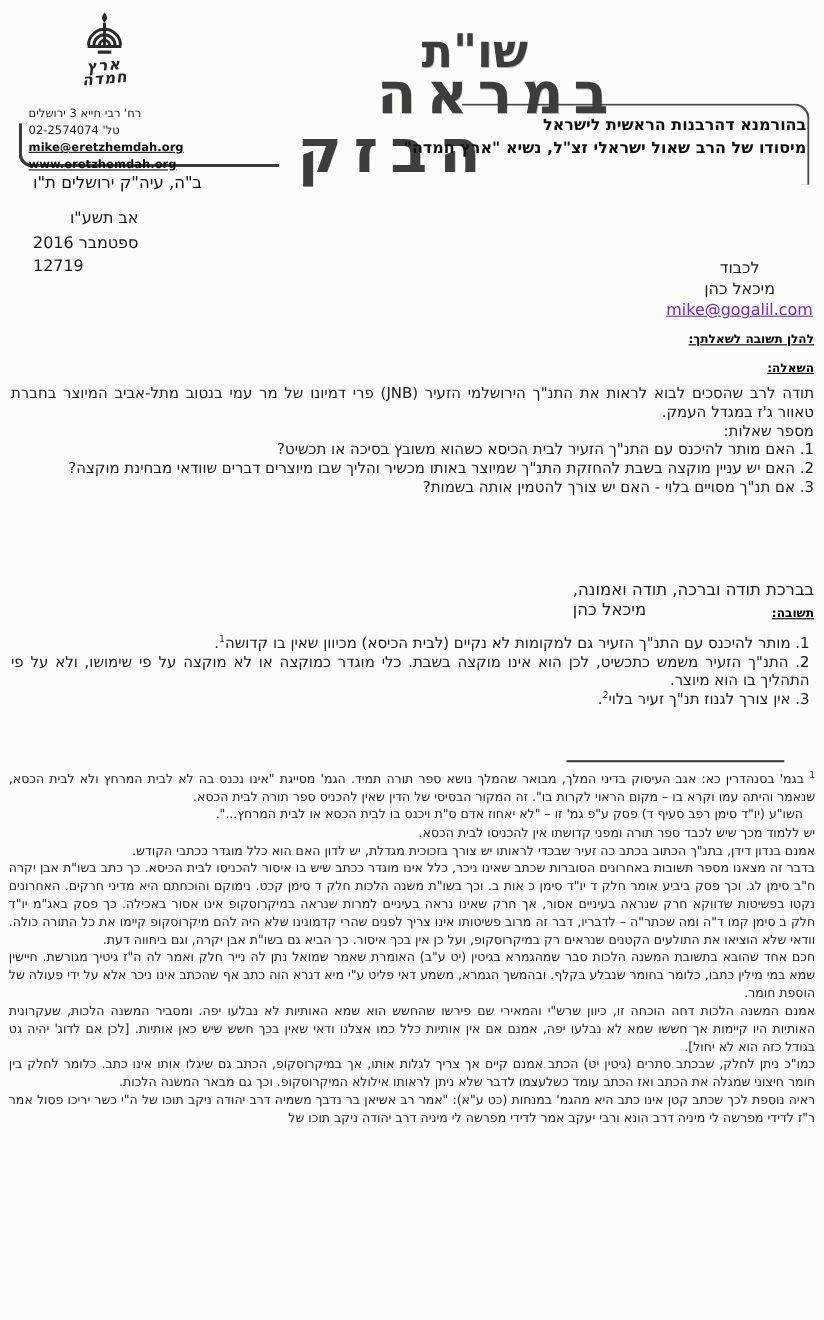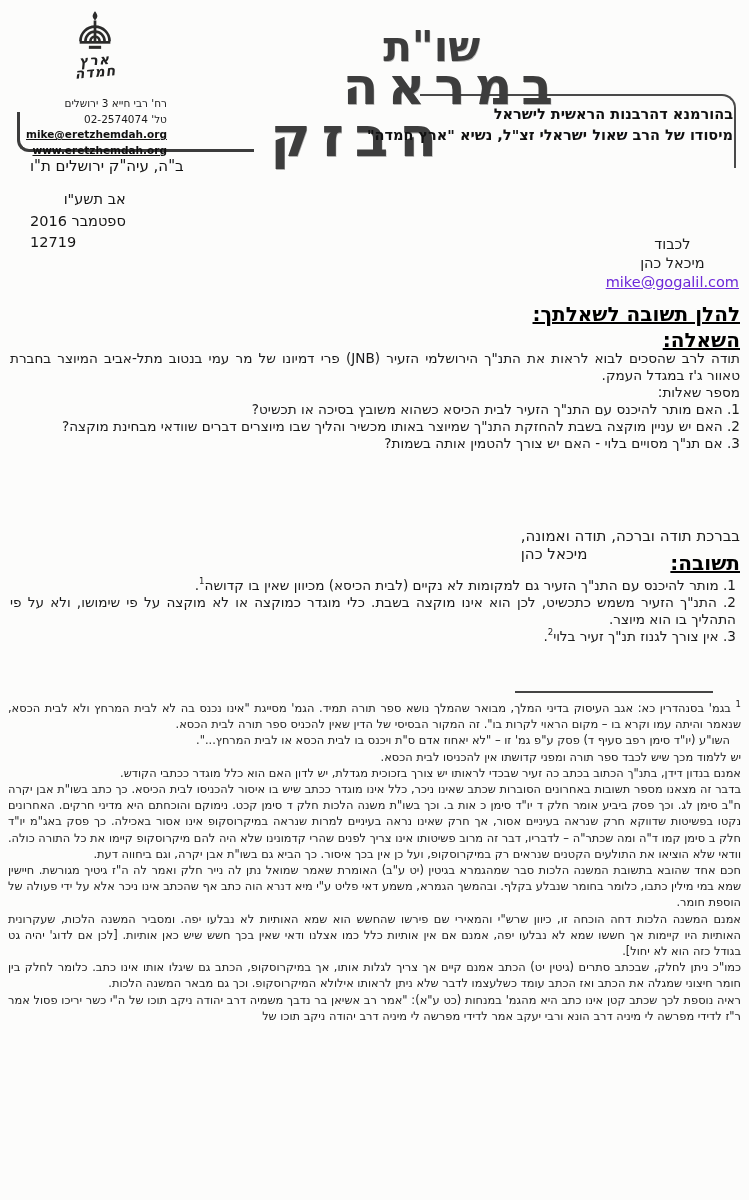--- a/index.html
+++ b/index.html
@@ -7,37 +7,37 @@
   body{font-family:"DejaVu Sans",sans-serif;color:#1c1c1c;}
   #page{position:relative;width:749px;height:1200px;background:#fcfcfb;overflow:hidden;margin:0 auto;}
   .he{direction:rtl;unicode-bidi:embed;}
   .abs{position:absolute;}
 
   
   .logo-wrap{left:40px;top:10px;width:110px;text-align:center;}
   .logo-glyph{display:block;margin:0 auto;}
   .logo-text{font-weight:bold;font-style:italic;font-size:14px;line-height:12px;color:#222;transform:rotate(-5deg);letter-spacing:1px;}
   .contact{left:26px;top:96px;font-size:10.5px;line-height:15.5px;color:#1a1a1a;}
-  .contact .ln{text-align:right;}
+  .contact .ln{text-align:left;}
   .contact a{color:#111;font-weight:bold;text-decoration:underline;}
   .left-bracket{left:17px;top:112px;width:237px;height:40px;border-left:3px solid #3c3c3c;border-bottom:3px solid #3c3c3c;border-bottom-left-radius:12px;}
   .right-bracket{left:420px;top:94px;width:316px;height:74px;border-top:2.5px solid #4a4a4a;border-right:2.5px solid #4a4a4a;border-top-right-radius:14px;}
   .cal{color:#3d3d3d;font-weight:bold;text-shadow:0.5px 0.5px 0 rgba(40,40,40,.35);white-space:nowrap;}
   .cal1{right:269px;top:22px;font-size:42px;}
   .cal2{right:187px;top:56px;font-size:52px;letter-spacing:9px;margin-left:29px;}
   .cal3{right:301px;top:105px;font-size:55px;letter-spacing:11px;}
   .subtitle{right:16px;top:104px;text-align:right;font-size:14.5px;font-weight:600;line-height:21px;color:#111;}
   .bh-line{left:30px;top:157px;font-size:15px;color:#111;}
   .date-block{left:30px;top:189px;font-size:14.5px;line-height:21.5px;color:#151515;}
 
   
   .addressee{right:10px;top:235px;text-align:center;font-size:14.5px;line-height:19px;}
   .addressee a{color:#6d28d9;text-decoration:underline;direction:ltr;unicode-bidi:embed;}
 
-  .heading{font-weight:bold;text-decoration:underline;font-size:20px;color:#000;text-align:right;}
+  .heading{font-weight:bold;text-decoration:underline;font-size:11px;color:#000;text-align:right;}
   .h-intro{right:9px;top:302px;}
   .h-question{right:9px;top:328px;}
   .h-answer{right:9px;top:551px;}
 
   .bodytxt{left:10px;right:9px;font-size:13.6px;line-height:17px;text-align:justify;color:#1b1b1b;}
   .bodytxt p{margin:0;}
   .q-block{top:350px;}
   .closing{right:9px;top:528px;text-align:left;font-size:15px;line-height:17.5px;}
   .a-block{top:577px;padding-right:4px;}
   sup{font-size:8.5px;line-height:0;vertical-align:super;}

